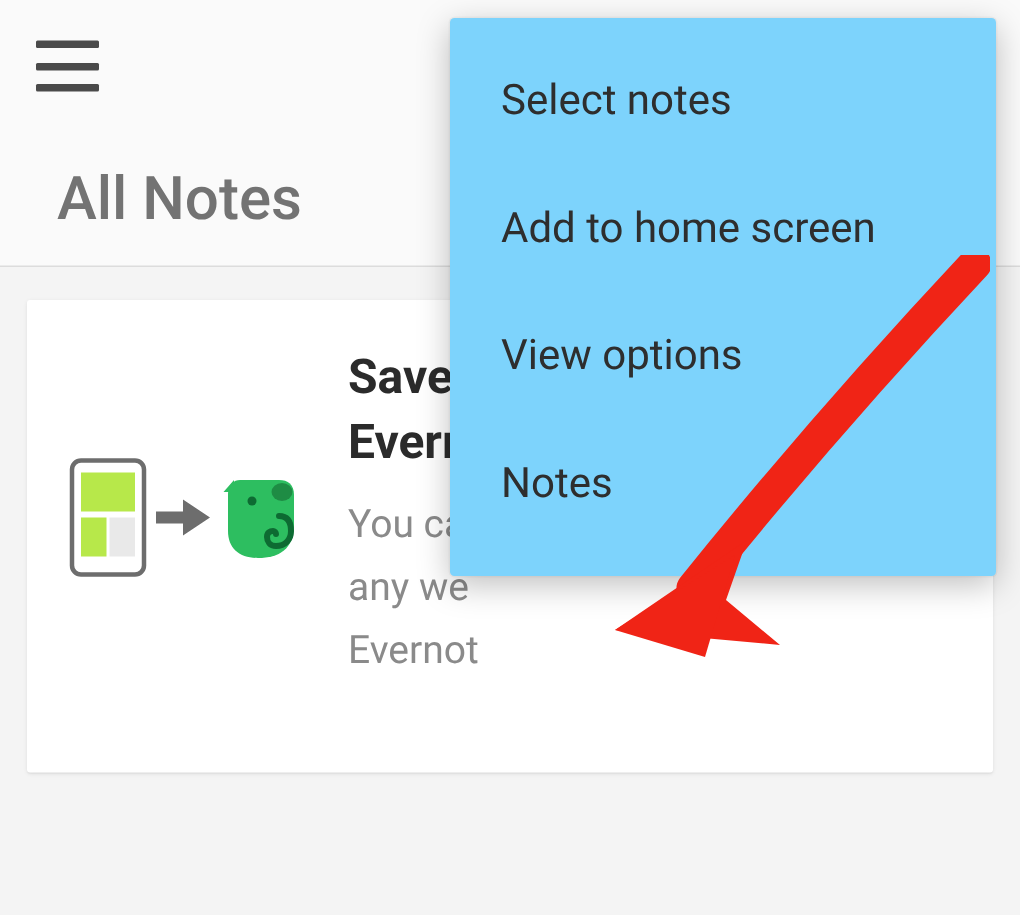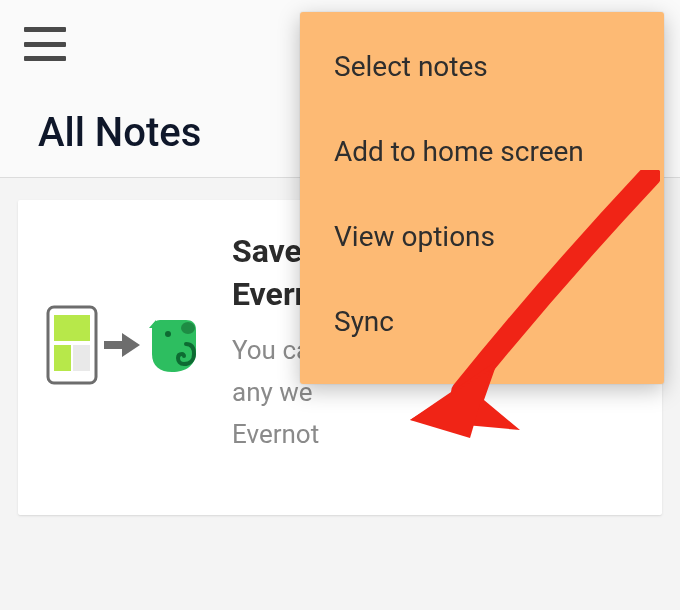--- a/index.html
+++ b/index.html
@@ -33,21 +33,21 @@
   .header {
     height: 90px;
     display: flex; align-items: center;
     padding: 0 38px;
     background: #fafafa;
     border-bottom: 1px solid #dcdcdc;
   }
   .header-title {
     font-size: 40px;
     font-weight: 500;
-    color: #0f172a;
+    color: #737373;
   }
 
   
   .content {
     padding: 22px 18px;
   }
   .card {
     background: #ffffff;
     border-radius: 2px;
     box-shadow: 0 1px 3px rgba(0,0,0,0.08), 0 1px 1px rgba(0,0,0,0.04);
@@ -79,21 +79,21 @@
     line-height: 1.6;
     white-space: pre-line;
   }
 
   
   .menu {
     position: absolute;
     top: 12px;
     right: 16px;
     width: 364px;
-    background: #fdba74;
+    background: #7dd3fc;
     border-radius: 3px;
     box-shadow: 0 6px 22px rgba(0,0,0,0.25), 0 0 0 1px rgba(0,0,0,0.03);
     padding: 12px 0 20px 0;
   }
   .menu-item {
     font-size: 28px;
     color: #2e2e2e;
     padding: 26px 34px;
     cursor: pointer;
   }
@@ -149,21 +149,21 @@
 any we
 Evernot</div>
     </div>
   </div>
 </div>
 
 <div class="menu">
   <div class="menu-item">Select notes</div>
   <div class="menu-item">Add to home screen</div>
   <div class="menu-item">View options</div>
-  <div class="menu-item">Sync</div>
+  <div class="menu-item">Notes</div>
 </div>
 
 <svg class="arrow" style="left:400px; top:170px;" width="260" height="280" viewBox="0 0 260 280">
   <defs></defs>
 
   <path d="M250 6 C 190 70 120 150 62 222" stroke="#f02416" stroke-width="22" fill="none" stroke-linecap="round"></path>
 
   <path d="M10 250 L98 190 L84 230 L120 260 Z" fill="#f02416"></path>
   <path d="M10 250 L90 200 L70 268 Z" fill="#f02416"></path>
 </svg>

